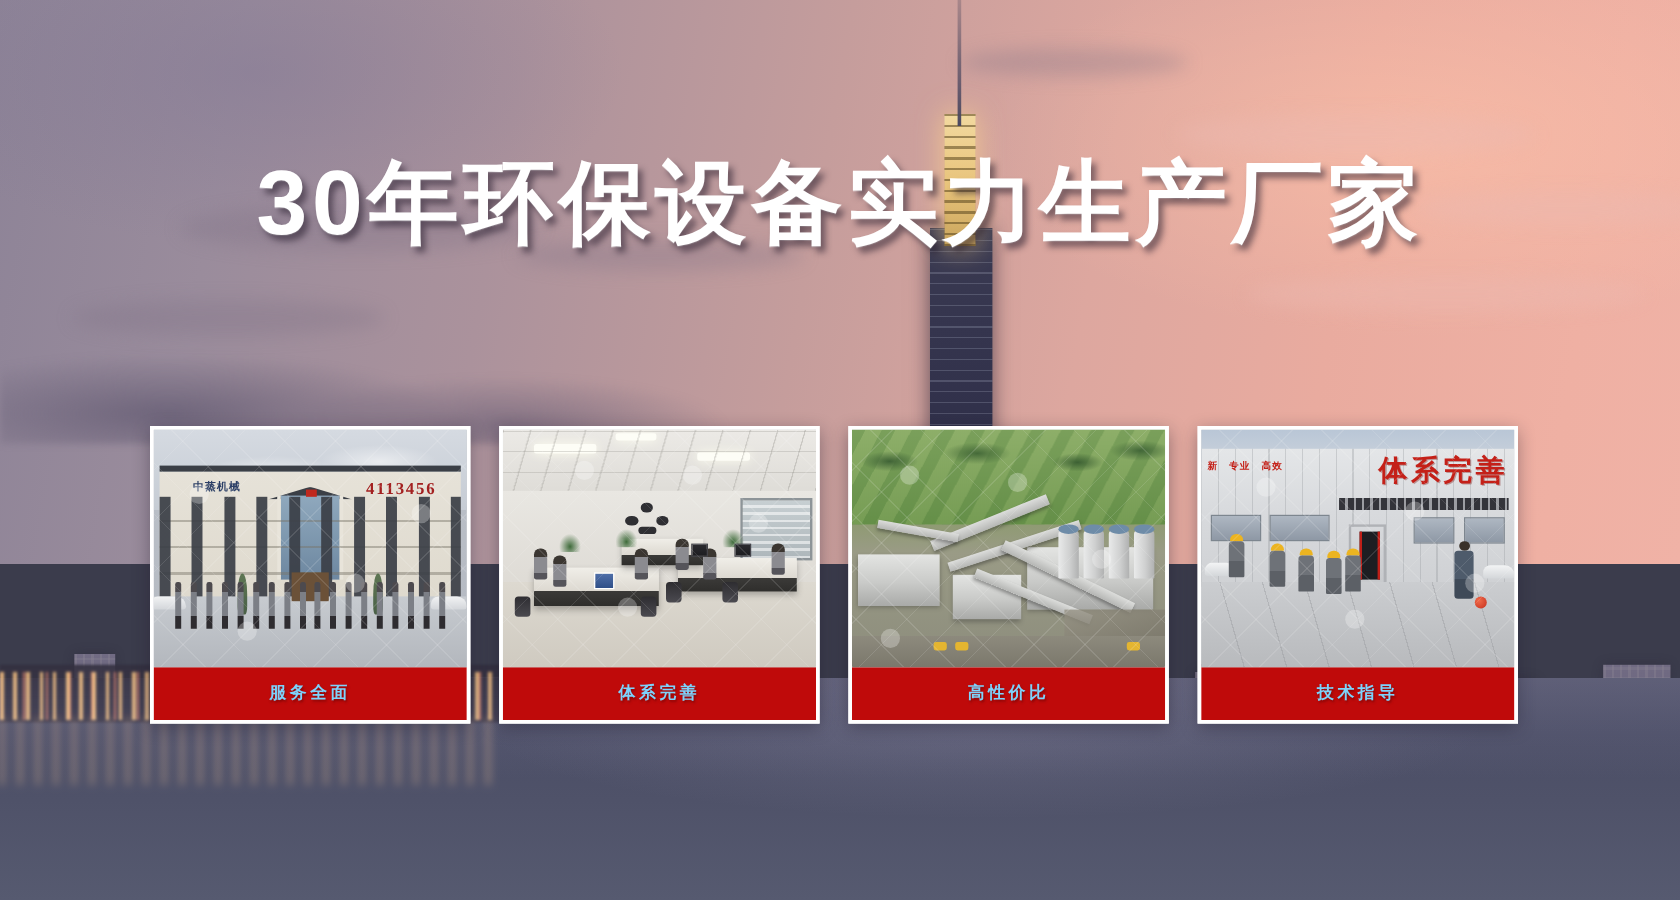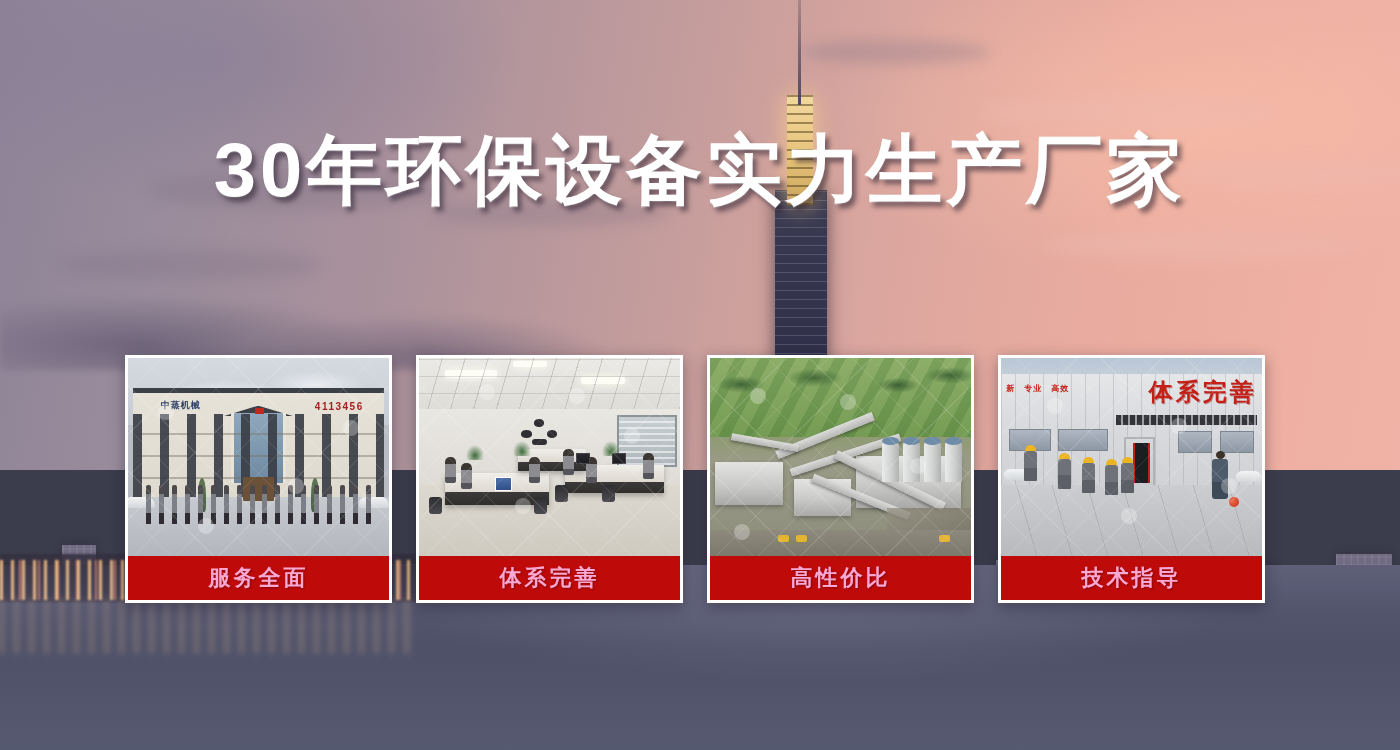--- a/index.html
+++ b/index.html
@@ -180,23 +180,23 @@
   }
   .card-photo {
     position:relative;
     flex:1 1 auto;
     overflow:hidden;
     background:#b9bcc0;
   }
   .card-label {
     flex:0 0 44px;
     background:#bf0a0a;
-    color:#f9a8d4;
+    color:#7dd3fc;
     display:flex; align-items:center; justify-content:center;
-    font-size:22px; font-weight:bold; letter-spacing:3px;
+    font-size:14px; font-weight:bold; letter-spacing:3px;
     text-shadow:1px 1px 2px rgba(70,0,0,.45);
   }
   
   .wm {
     position:absolute; inset:0; pointer-events:none;
     background-image:
       repeating-linear-gradient(45deg, rgba(255,255,255,.22) 0 1px, rgba(0,0,0,0) 1px 30px),
       repeating-linear-gradient(-45deg, rgba(255,255,255,.22) 0 1px, rgba(0,0,0,0) 1px 30px);
     opacity:.55;
   }
@@ -236,22 +236,23 @@
     clip-path:polygon(50% 0,100% 100%,0 100%);
   }
   .p1-sign {
     position:absolute; left:11%; top:6.5%; width:36%; height:9%;
     display:flex; align-items:center; gap:3px;
     font-size:9px; font-weight:bold; color:#2c3f66; letter-spacing:1px;
     white-space:nowrap;
   }
   .p1-phone {
     position:absolute; right:8%; top:7%;
-    font-size:10px; font-weight:bold; color:#a32020; letter-spacing:1.5px;
+    font-size:14px; font-weight:bold; color:#a32020; letter-spacing:1.5px;
     white-space:nowrap;
+    font-family:Liberation Serif, serif;
   }
   .p1-flag{
     position:absolute; left:48.5%; top:13%; width:9px; height:6px;
     background:#c0281e;
   }
   .p1-ground {
     position:absolute; left:0; bottom:0; width:100%; height:30%;
     background:linear-gradient(180deg,#c7cbd0,#b3b7bd);
   }
   .p1-entry{

